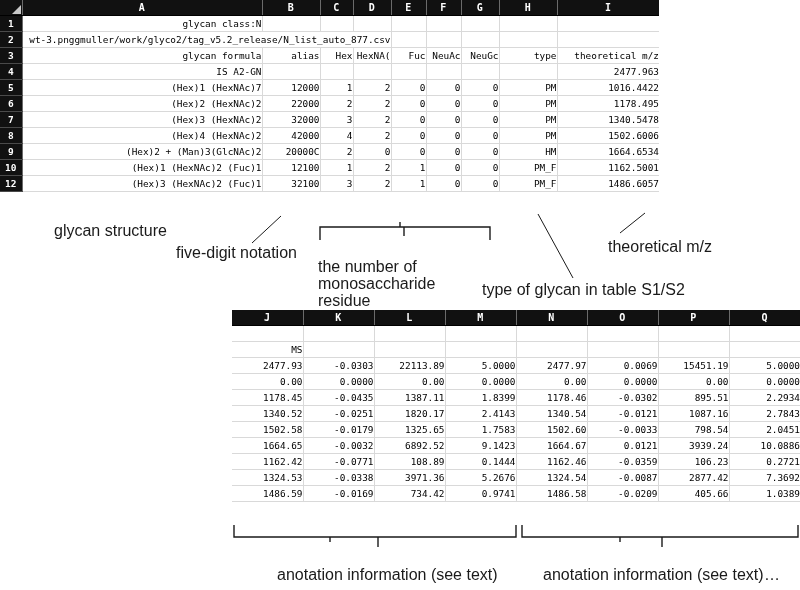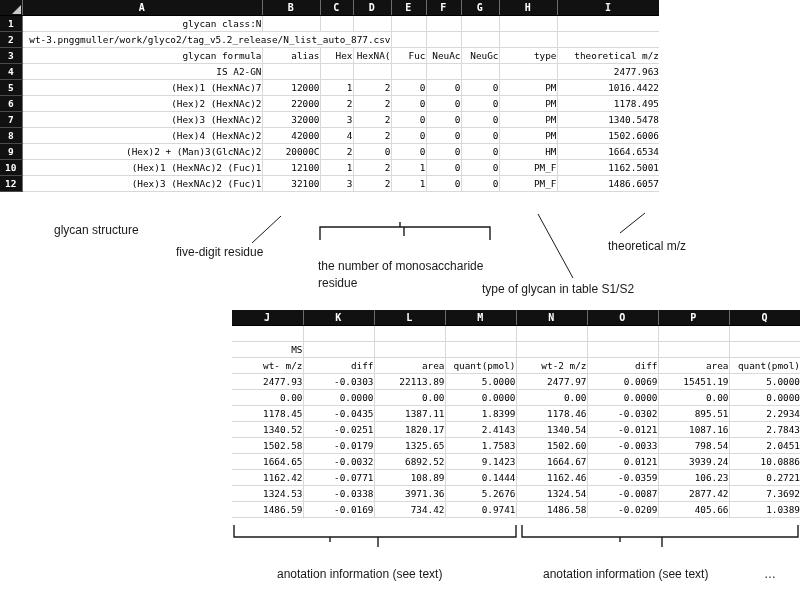--- a/index.html
+++ b/index.html
@@ -43,21 +43,21 @@
   }
   .l { text-align: right; padding-left: 2px; }
   .r { text-align: right; padding-right: 3px; }
   .ind { padding-left: 7px; }
   .nb { border-right: none; }
 
   
   .anno {
     position: absolute;
     font-family: "Liberation Sans", sans-serif;
-    font-size: 12px; color: #1a1a1a; white-space: pre-line; line-height: 17px;
+    font-size: 16px; color: #1a1a1a; white-space: pre-line; line-height: 17px;
   }
 </style>
 </head>
 <body>
 
 <div id="root">
 
   <table class="sheet" id="top-sheet" style="left:0px; top:0px; width:659px;">
     <colgroup>
       <col style="width:22px">
@@ -213,21 +213,21 @@
           <td class="cell r">0</td>
           <td class="cell r">0</td>
           <td class="cell l">PM_F</td>
           <td class="cell r nb">1486.6057</td>
         </tr>
       </tbody>
   </table>
 
   <div class="anno" style="left:54px; top:222px;">glycan structure</div>
 
-  <div class="anno" style="left:176px; top:244px;">five-digit residue</div>
+  <div class="anno" style="left:176px; top:244px;">five-digit notation</div>
 
   <div class="anno" style="left:318px; top:258px; width:200px;">the number of monosaccharide
 residue</div>
 
   <div class="anno" style="left:482px; top:281px;">type of glycan in table S1/S2</div>
 
   <div class="anno" style="left:608px; top:238px;">theoretical m/z</div>
 
   <svg style="position:absolute; left:0; top:0; width:800px; height:590px; pointer-events:none;">
     <line x1="281" y1="216" x2="252" y2="243" stroke="#1a1a1a" stroke-width="1"></line>
@@ -276,30 +276,20 @@
           <td class="cell l">MS</td>
           <td class="cell l"></td>
           <td class="cell l"></td>
           <td class="cell l"></td>
           <td class="cell l"></td>
           <td class="cell l"></td>
           <td class="cell l"></td>
           <td class="cell l nb"></td>
         </tr>
         <tr>
-          <td class="cell l">wt- m/z</td>
-          <td class="cell l">diff</td>
-          <td class="cell l">area</td>
-          <td class="cell l">quant(pmol)</td>
-          <td class="cell l">wt-2 m/z</td>
-          <td class="cell l">diff</td>
-          <td class="cell l">area</td>
-          <td class="cell l nb">quant(pmol)</td>
-        </tr>
-        <tr>
           <td class="cell r">2477.93</td>
           <td class="cell r">-0.0303</td>
           <td class="cell r">22113.89</td>
           <td class="cell r">5.0000</td>
           <td class="cell r">2477.97</td>
           <td class="cell r">0.0069</td>
           <td class="cell r">15451.19</td>
           <td class="cell r nb">5.0000</td>
         </tr>
         <tr>

